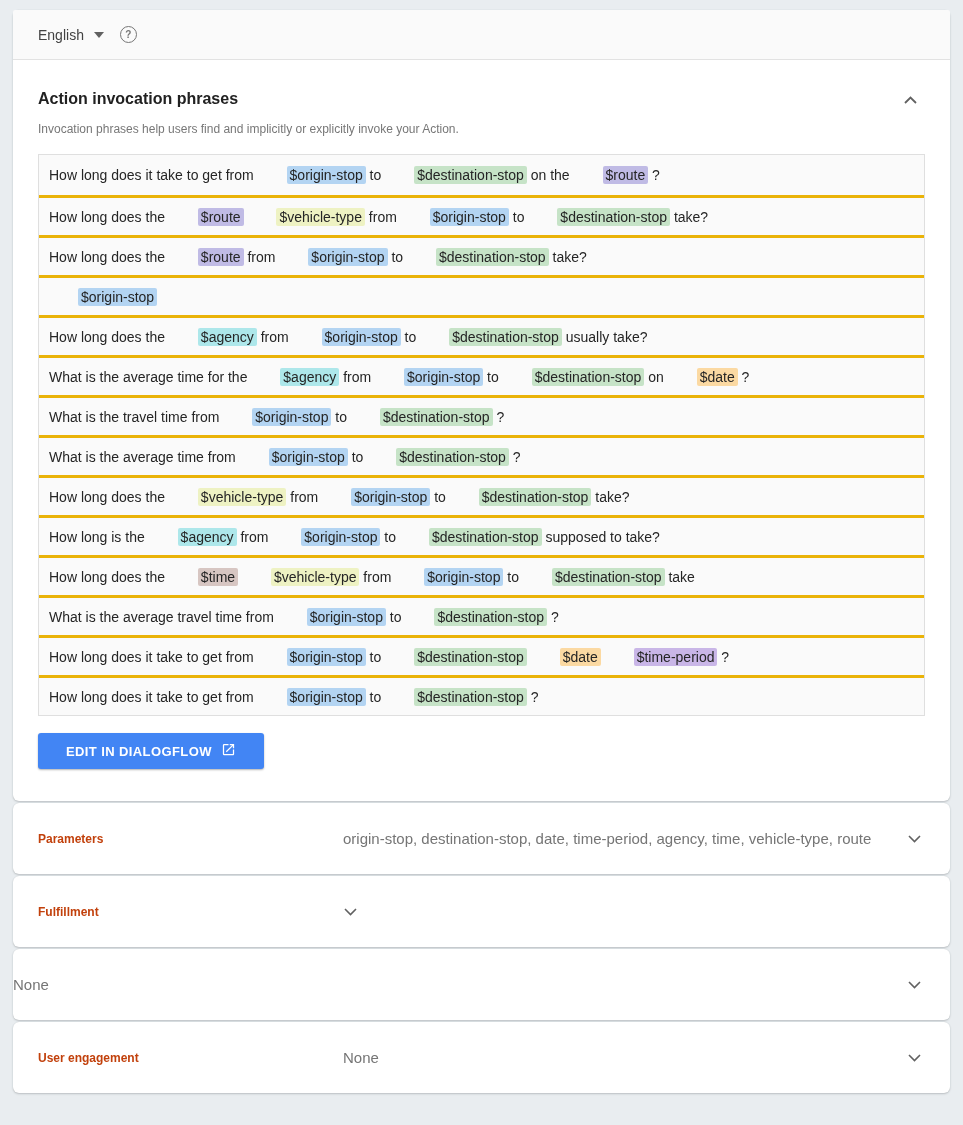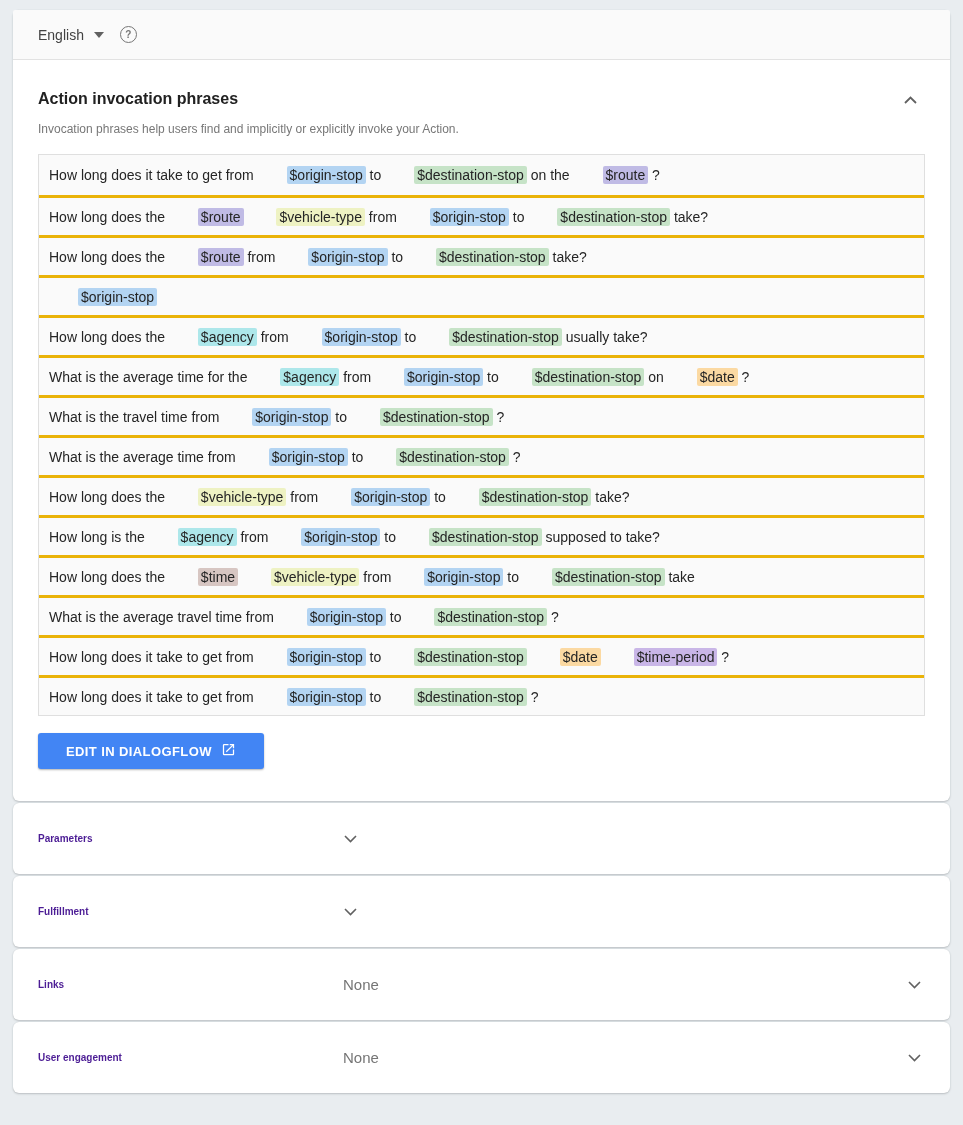--- a/index.html
+++ b/index.html
@@ -79,21 +79,21 @@
   }
   
   .section-card {
     height: 71px;
     display: flex; align-items: center;
     cursor: pointer;
   }
   .section-label {
     margin-left: 25px;
     width: 305px;
-    font-size: 10px; font-weight: bold; color: #4c1d95;
+    font-size: 12px; font-weight: bold; color: #c2410c;
     flex-shrink: 0;
   }
   .section-value {
     flex: 1;
     font-size: 15px; color: #757575;
     white-space: nowrap; overflow: hidden;
     padding-right: 8px;
   }
   .section-chevron {
     margin-right: 28px;
@@ -259,38 +259,38 @@
           <svg width="15" height="15" viewBox="0 0 24 24">
               <path fill="#ffffff" d="M19 19H5V5h7V3H5a2 2 0 0 0-2 2v14a2 2 0 0 0 2 2h14c1.1 0 2-.9 2-2v-7h-2v7zM14 3v2h3.59l-9.83 9.83 1.41 1.41L19 6.41V10h2V3h-7z"></path>
             </svg>
         </span>
       </button>
     </div>
   </div>
 
   <div class="card section-card">
     <div class="section-label">Parameters</div>
+    <div class="section-value">origin-stop, destination-stop, date, time-period, agency, time, vehicle-type, route</div>
     <span class="section-chevron">
       <svg width="15" height="10" viewBox="0 0 15 10">
           <polyline points="2,2 7.5,7.5 13,2" fill="none" stroke="#616161" stroke-width="1.6"></polyline>
         </svg>
     </span>
   </div>
 
   <div class="card section-card">
     <div class="section-label">Fulfillment</div>
     <span class="section-chevron">
       <svg width="15" height="10" viewBox="0 0 15 10">
           <polyline points="2,2 7.5,7.5 13,2" fill="none" stroke="#616161" stroke-width="1.6"></polyline>
         </svg>
     </span>
   </div>
 
   <div class="card section-card">
-    <div class="section-label">Links</div>
     <div class="section-value">None</div>
     <span class="section-chevron">
       <svg width="15" height="10" viewBox="0 0 15 10">
           <polyline points="2,2 7.5,7.5 13,2" fill="none" stroke="#616161" stroke-width="1.6"></polyline>
         </svg>
     </span>
   </div>
 
   <div class="card section-card">
     <div class="section-label">User engagement</div>

